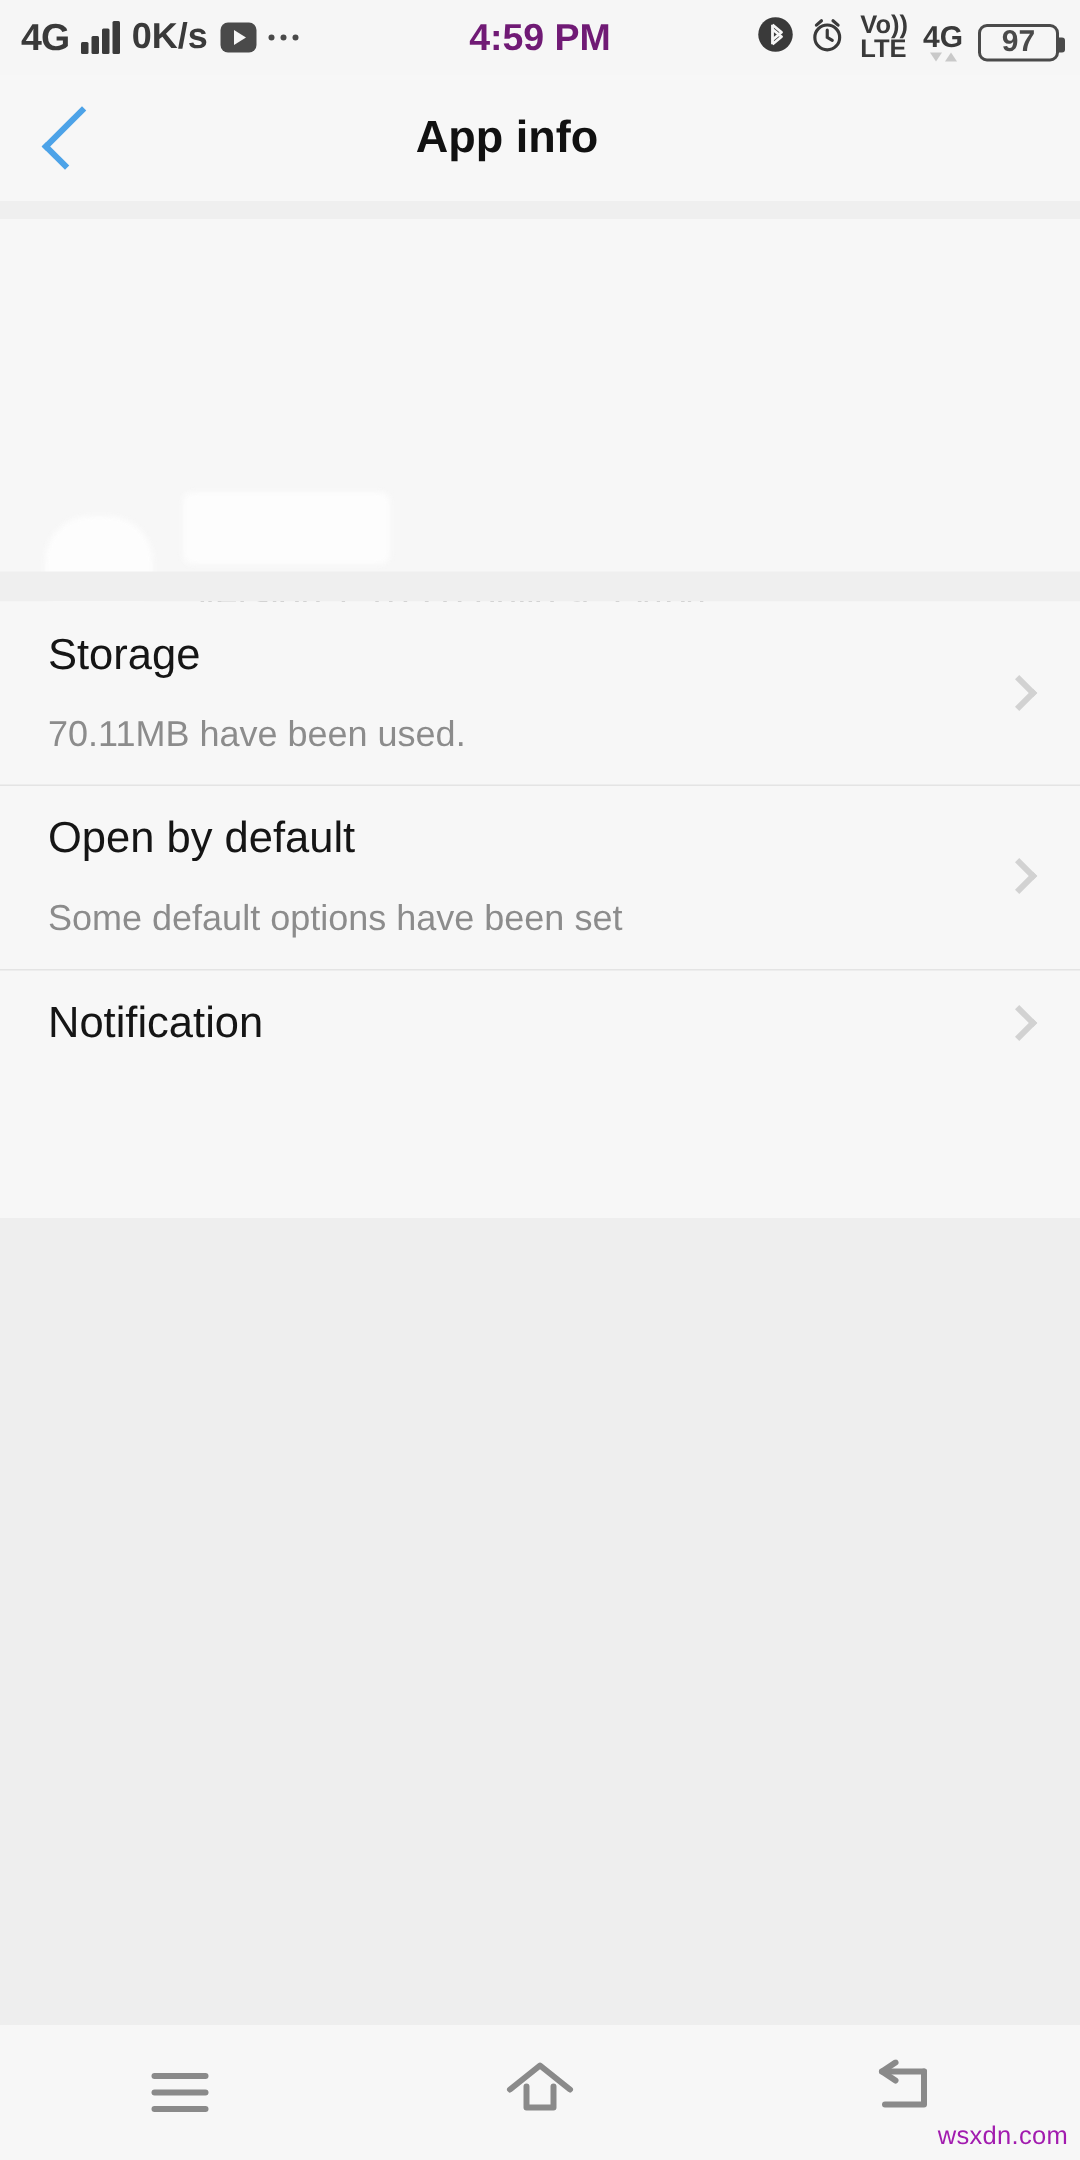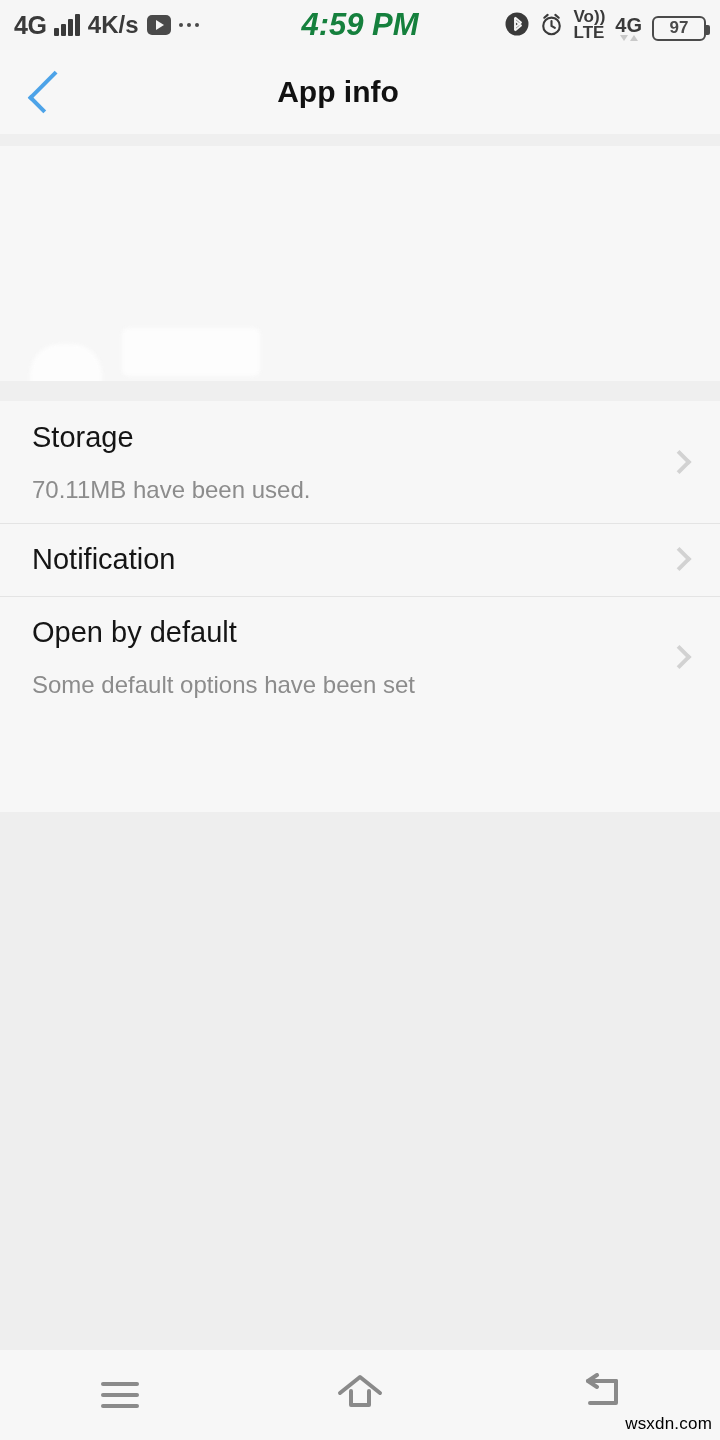--- a/index.html
+++ b/index.html
@@ -26,21 +26,21 @@
     color:#3d3d3d;
   }
   .sb-left { display:flex; align-items:center; gap:8px; }
   .sb-right { display:flex; align-items:flex-end; gap:10px; margin-left:auto; }
   .sb-center {
     position:absolute; left:0; right:0; top:0; height:50px;
     display:flex; align-items:center; justify-content:center;
     pointer-events:none;
   }
   .sb-text { font-size:25px; font-weight:bold; letter-spacing:-0.5px; color:#3a3a3a; }
-  .sb-time { font-size:31px; font-weight:bold; color:#15803d;font-style:italic; }
+  .sb-time { font-size:25px; font-weight:bold; color:#701a75; }
   .sb-speed { font-size:24px; font-weight:bold; color:#3a3a3a; }
 
   
   .bars { display:flex; align-items:flex-end; gap:2.5px; height:22px; }
   .bars i { display:block; width:4.5px; background:#3a3a3a; border-radius:1px; }
   .bars i:nth-child(1){ height:8px; }
   .bars i:nth-child(2){ height:12px; }
   .bars i:nth-child(3){ height:17px; }
   .bars i:nth-child(4){ height:22px; }
 
@@ -69,21 +69,21 @@
 
   .battery {
     position:relative; width:54px; height:25px;
     border:2.5px solid #4a4a4a; border-radius:6px;
     display:flex; align-items:center; justify-content:center;
   }
   .battery::after {
     content:""; position:absolute; right:-6px; top:7px;
     width:4px; height:10px; background:#4a4a4a; border-radius:0 2px 2px 0;
   }
-  .battery .pct { font-size:17px; font-weight:bold; color:#4a4a4a; }
+  .battery .pct { font-size:20px; font-weight:bold; color:#4a4a4a; }
 
   
   .header {
     position:absolute; top:50px; left:0;
     width:676px; height:84px;
     background:#f7f7f7;
     display:flex; align-items:center;
   }
   .back-btn {
     width:90px; height:84px;
@@ -198,39 +198,39 @@
   .nav-btn {
     flex:1; height:90px;
     display:flex; align-items:center; justify-content:center;
     cursor:pointer;
   }
   .hamburger { display:flex; flex-direction:column; gap:7px; }
   .hamburger i { display:block; width:38px; height:4px; background:#8a8a8a; border-radius:2px; }
 
   .watermark {
     position:absolute; right:8px; bottom:6px;
-    font-size:17px; color:#000000;
+    font-size:17px; color:#a21caf;
     letter-spacing:0.2px;
   }
 </style>
 </head>
 <body>
 
 <div id="screen">
 
   <div class="statusbar">
     <div class="sb-left">
       <span class="sb-text">4G</span>
       <span class="bars">
           <i></i>
           <i></i>
           <i></i>
           <i></i>
         </span>
-      <span class="sb-speed">4K/s</span>
+      <span class="sb-speed">0K/s</span>
       <span class="playicon"></span>
       <span class="dots">
           <i></i>
           <i></i>
           <i></i>
         </span>
     </div>
 
     <div class="sb-center">
       <span class="sb-time">4:59 PM</span>
@@ -289,26 +289,26 @@
 
   <div class="band band-mid"></div>
 
   <div class="list">
     <div class="row">
       <div class="title">Storage</div>
       <div class="sub">70.11MB have been used.</div>
       <span class="chev"></span>
     </div>
     <div class="row">
-      <div class="title">Notification</div>
-      <span class="chev"></span>
-    </div>
-    <div class="row">
       <div class="title">Open by default</div>
       <div class="sub">Some default options have been set</div>
+      <span class="chev"></span>
+    </div>
+    <div class="row">
+      <div class="title">Notification</div>
       <span class="chev"></span>
     </div>
   </div>
 
   <div class="empty"></div>
 
   <div class="navbar">
     <div class="nav-btn">
       <span class="hamburger">
           <i></i>

